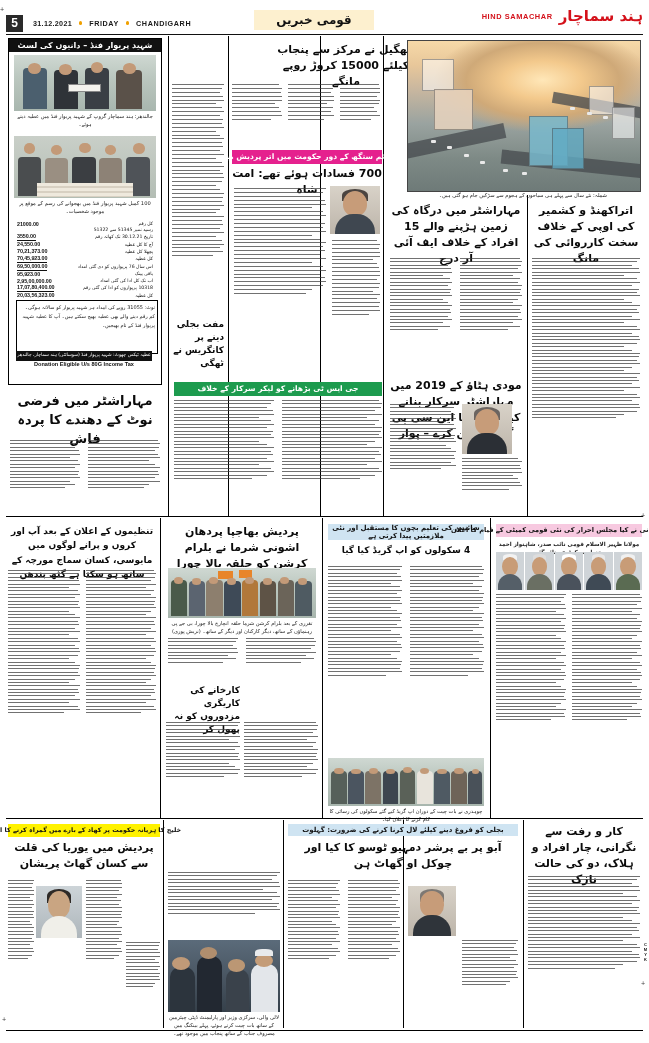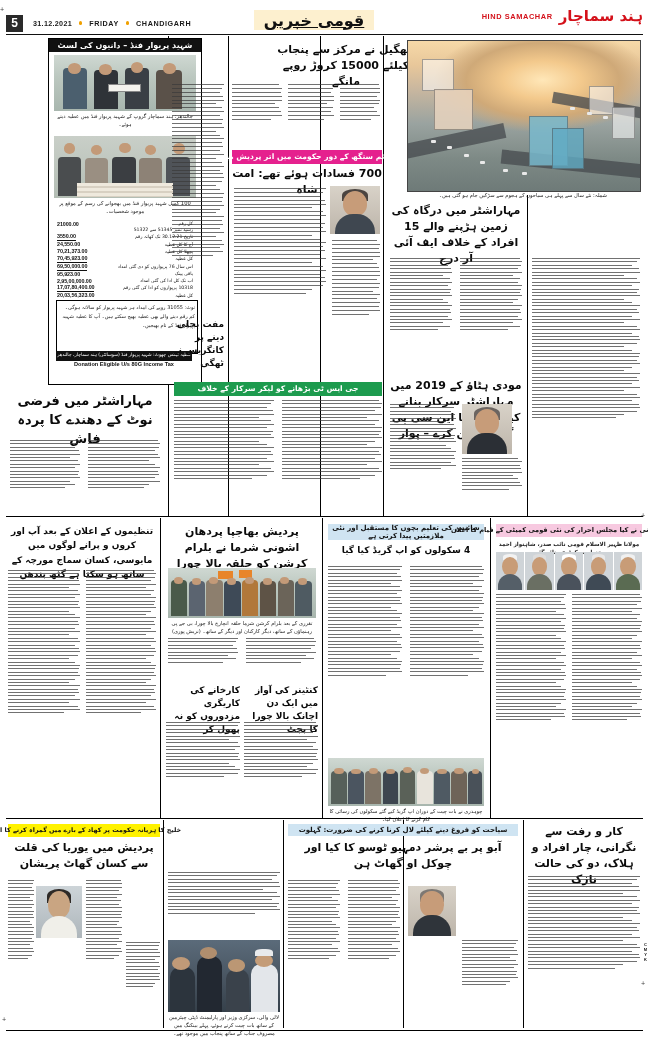--- a/index.html
+++ b/index.html
@@ -9,22 +9,22 @@
   
   .masthead{position:absolute;left:6px;top:12px;width:637px;height:22px;
             border-bottom:1.6px solid #111;display:flex;align-items:center;}
   .pagenum{width:17px;height:17px;background:#2a2a2a;color:#fff;font-size:12px;font-weight:bold;
            display:flex;align-items:center;justify-content:center;margin-right:10px;letter-spacing:0;}
   .mdate{font-size:7.2px;font-weight:bold;color:#1a1a1a;letter-spacing:.3px;}
   .mdot{width:3.2px;height:3.2px;border-radius:50%;background:#f0a000;margin:0 7px;display:inline-block;}
   .mday,.mcity{font-size:7.2px;font-weight:bold;color:#1a1a1a;letter-spacing:.6px;}
   .kicker{position:absolute;left:248px;top:-2px;width:120px;height:20px;background:#fdf0cf;
           display:flex;align-items:center;justify-content:center;}
-  .kicker span{font-size:16px;font-weight:bold;color:#111;
-               font-family:"DejaVu Sans",sans-serif;direction:rtl;text-decoration:underline;}
+  .kicker span{font-size:12px;font-weight:bold;color:#111;
+               font-family:"DejaVu Sans",sans-serif;direction:rtl;}
   .brandbox{position:absolute;right:0;top:-3px;display:flex;align-items:center;gap:6px;}
   .brand-en{font-size:7.4px;font-weight:bold;color:#d4111a;letter-spacing:.6px;}
   .brand-ur{font-size:15px;font-weight:bold;color:#d4111a;font-family:"DejaVu Sans",sans-serif;
             direction:rtl;line-height:1;}
 
   
   .vr{position:absolute;width:0;border-left:.6px solid #000;}
   .hr2{position:absolute;height:0;border-top:1.6px solid #000;}
 
   
@@ -84,21 +84,21 @@
   .ph-room .p{position:absolute;bottom:0;border-radius:10px 10px 0 0;}
 
   
   .dtable{position:absolute;font-family:"Liberation Sans",sans-serif;}
   .drow{display:flex;justify-content:space-between;align-items:center;font-size:5.4px;
         color:#111;line-height:1.05;padding:.6px 0;}
   .drow .amt{font-weight:bold;letter-spacing:-.1px;}
   .drow.ul .amt{border-bottom:.7px solid #111;}
   .drow .lbl{direction:rtl;font-family:"DejaVu Sans",sans-serif;font-size:4.6px;color:#111;}
 
-  .boxed{position:absolute;border:1.4px solid #000;margin-left:40px;}
+  .boxed{position:absolute;border:1.4px solid #000;}
   .thinbox{position:absolute;border:.7px solid #000;}
 
   .regmark{position:absolute;font-size:7px;color:#444;font-family:"Liberation Mono",monospace;}
   .cmyk{position:absolute;right:1px;width:5px;}
   .cmyk b{display:block;font-size:4px;line-height:5px;color:#111;text-align:center;font-weight:bold;}
 </style>
 </head>
 <body>
 
 <div class="page">
@@ -501,20 +501,21 @@
     <div class="car" style="left:24%;top:75%;"></div>
       <div class="car" style="left:31%;top:80%;"></div>
     <div class="car" style="left:41%;top:85%;"></div>
       <div class="car" style="left:49%;top:87%;"></div>
     <div class="car" style="left:70%;top:44%;"></div>
       <div class="car" style="left:77%;top:47%;"></div>
     <div class="car" style="left:84%;top:50%;"></div>
   </div>
   <div class="cap" style="position:absolute;left:407px;top:192px;width:232px;">شملہ: نئے سال سے پہلے ہی سیاحوں کے ہجوم سے سڑکیں جام ہو گئی ہیں۔</div>
 
+  <div class="hl mid" style="position:absolute;left:532px;top:203px;width:108px;">اتراکھنڈ و کشمیر کی اوپی کے خلاف سخت کارروائی کی مانگ</div>
   <div class="body-col" style="left:532px;top:258px;width:108px;height:252px;">
     <div class="lines dense">
         <i class="s1"></i>
         <i class="s3"></i>
         <i class="s2"></i>
         <i class="s5"></i>
         <i class="s1"></i>
         <i class="s4"></i>
         <i class="s3"></i>
         <i class="s1"></i>
@@ -801,21 +802,20 @@
         <i class="s5"></i>
         <i class="s2"></i>
         <i class="s1"></i>
         <i class="s4"></i>
         <i class="s3"></i>
         <i class="s6"></i>
       </div>
   </div>
 
   <div class="hl sm" style="position:absolute;left:166px;top:684px;width:74px;text-align:right;">کارخانے کی کاریگری مزدوروں کو نہ بھول کر</div>
-  <div class="hl sm" style="position:absolute;left:244px;top:684px;width:74px;text-align:right;">کنٹینر کی آواز میں ایک دن اچانک بالا چورا کا بجٹ</div>
   <div class="body-col" style="left:166px;top:722px;width:74px;height:90px;">
     <div class="lines dense">
         <i class="s1"></i>
         <i class="s3"></i>
         <i class="s2"></i>
         <i class="s5"></i>
         <i class="s1"></i>
         <i class="s4"></i>
         <i class="s3"></i>
         <i class="s1"></i>
@@ -1182,21 +1182,21 @@
     <div class="p" style="left:29%;bottom:74%;width:15%;height:16%;border-radius:50%;background:#b08e6e;"></div>
     <div class="p" style="left:52%;width:20%;height:60%;background:#3a424b;"></div>
     <div class="p" style="left:54%;bottom:56%;width:15%;height:17%;border-radius:50%;background:#bb9774;"></div>
     <div class="p" style="left:74%;width:24%;height:66%;background:#e3e6ea;"></div>
     <div class="p" style="left:78%;bottom:62%;width:16%;height:18%;border-radius:50%;background:#c49c78;"></div>
     <div class="p" style="left:78%;bottom:78%;width:16%;height:10%;border-radius:40% 40% 0 0;background:#e8eaec;"></div>
   </div>
   <div class="cap" style="position:absolute;left:168px;top:1014px;width:112px;">لالی والی، سرکزی وزیر اور پارلیمنٹ ڈپٹی چیئرمین کے ساتھ بات چیت کرتے ہوئے، پہلے بینکنگ میں مصروف جناب کے ساتھ پنجاب میں موجود تھے۔</div>
 
   <div class="bar blue" style="left:288px;top:824px;width:230px;height:12px;">
-    <span style="font-size:7px;">سیاحت کو فروغ دینے کیلئے لال کرنا کرنے کی ضرورت: گہلوت</span>
+    <span style="font-size:7px;">بجلی کو فروغ دینے کیلئے لال کرنا کرنے کی ضرورت: گہلوت</span>
   </div>
   <div class="hl mid" style="position:absolute;left:288px;top:840px;width:230px;">آبو پر بے پرشر دمہیو ٹوسو کا کیا اور چوکل او گھاٹ ہن</div>
   <div class="photo ph-port" style="left:408px;top:886px;width:48px;height:50px;">
     <div class="hair" style="background:#7d7873;"></div>
       <div class="hd"></div>
     <div class="body" style="background:#2f343a;"></div>
   </div>
   <div class="body-col" style="left:288px;top:880px;width:52px;height:142px;">
     <div class="lines dense">
         <i class="s1"></i>

